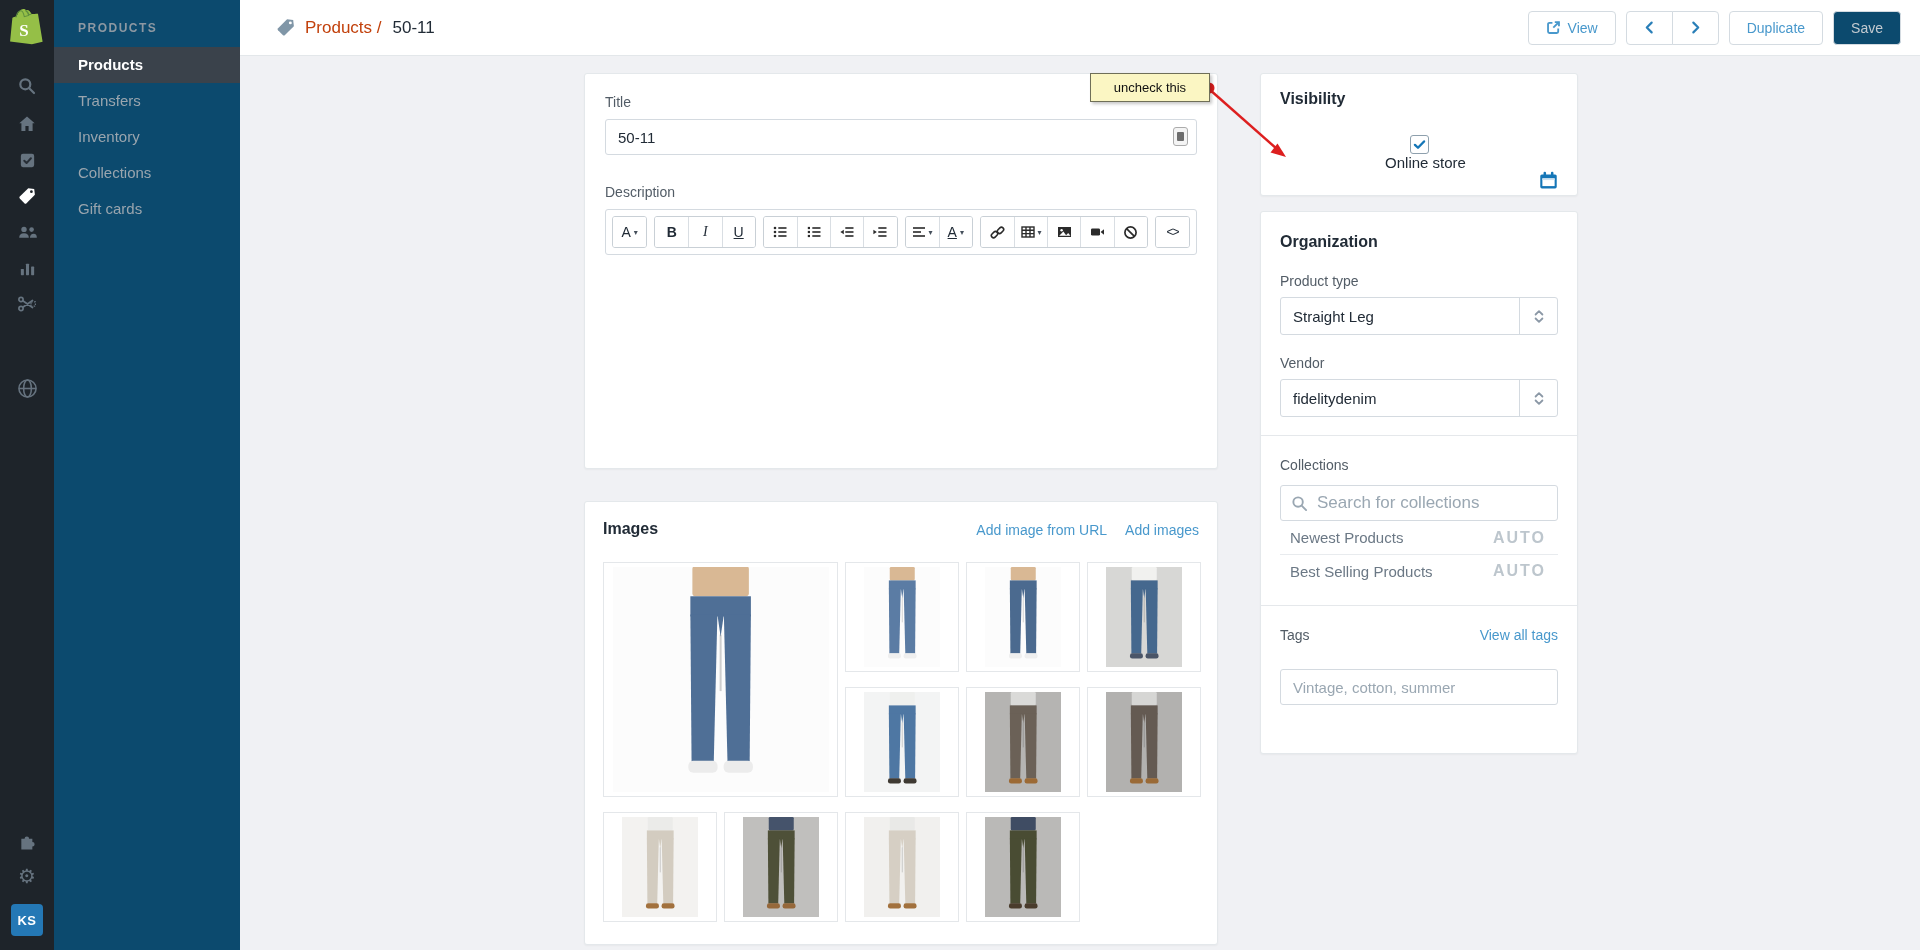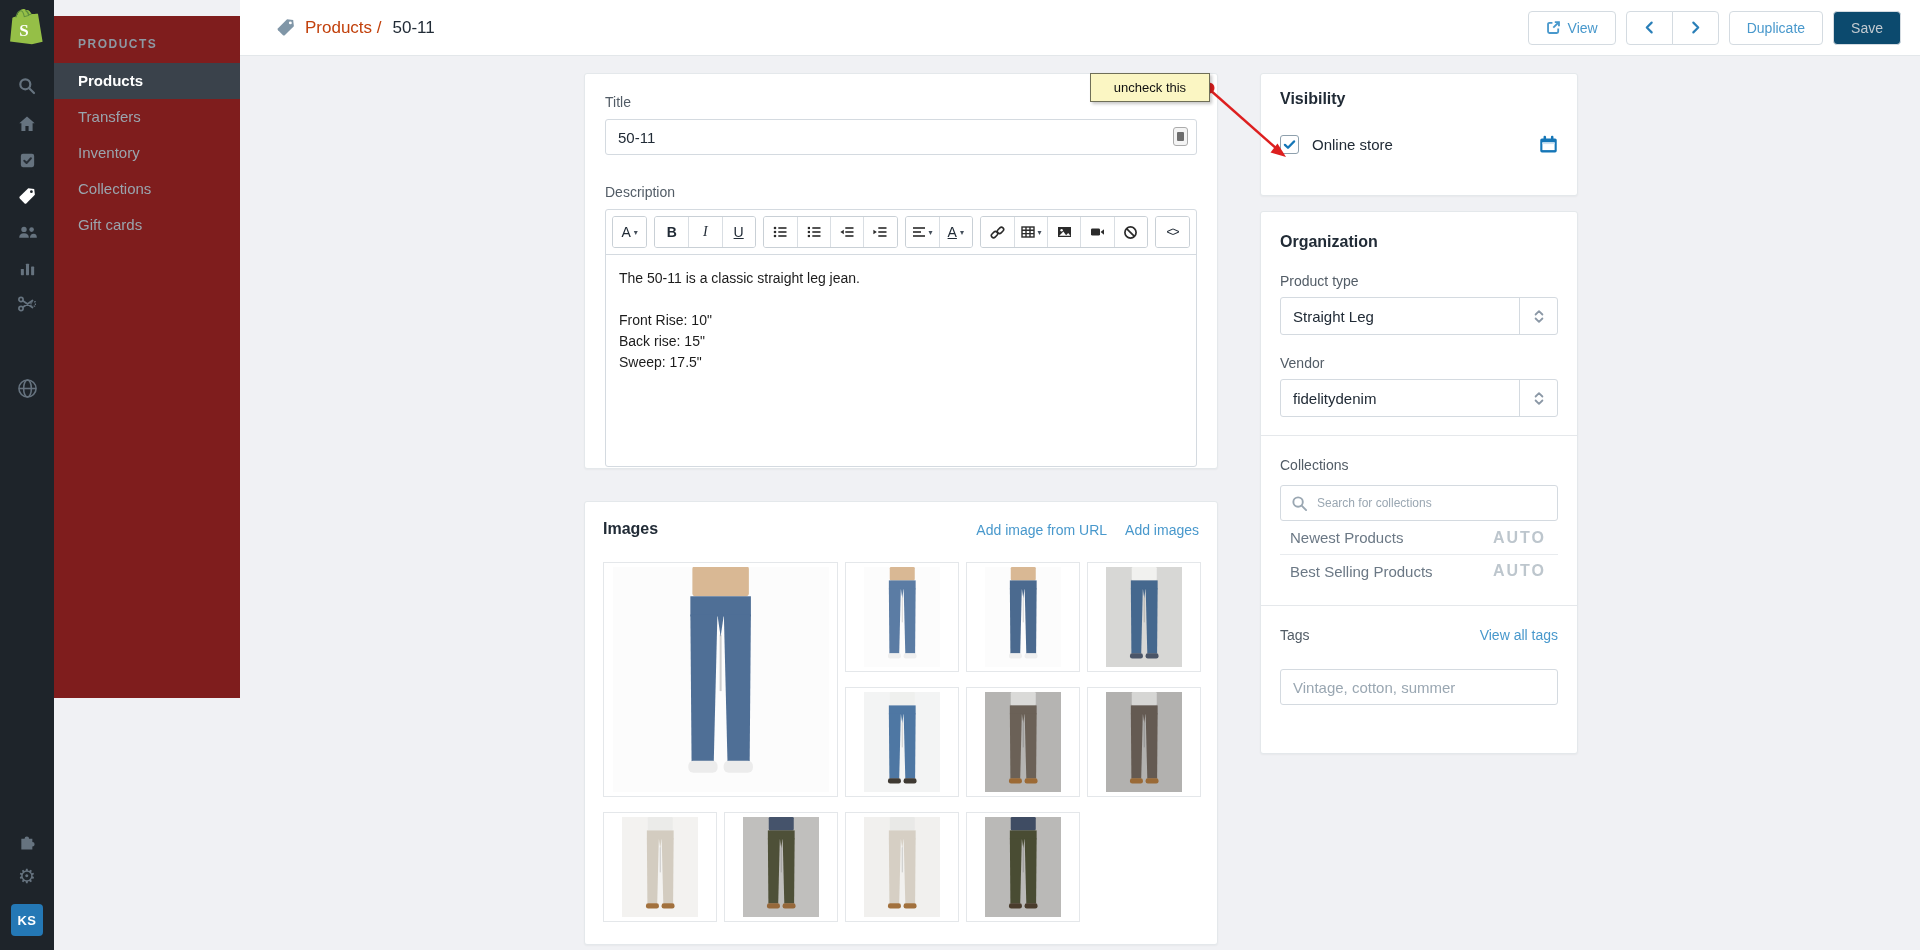--- a/index.html
+++ b/index.html
@@ -10,21 +10,21 @@
   .rail-logo { width:54px; height:56px; display:flex; align-items:center; justify-content:center; }
   .rail-icon { width:54px; height:36px; display:flex; align-items:center; justify-content:center; color:#66737f; }
   .rail-icon svg { display:block; }
   .rail-icon.first { margin-top:10px; height:40px; }
   .rail-icon.globe { margin-top:48px; }
   .rail-spacer { flex:1; }
   .rail-gear { font-size:20px; line-height:1; }
   .rail-avatar { width:32px; height:32px; margin:10px 0 14px; border-radius:4px; background:#2478b5; color:#fff; font-size:13px; font-weight:bold; display:flex; align-items:center; justify-content:center; letter-spacing:.5px; }
 
   
-  .sidebar { position:absolute; left:54px; top:16px; width:186px; height:682px; background:#7f1d1d; z-index:9; }
+  .sidebar { position:absolute; left:54px; top:0; width:186px; height:950px; background:#0c4a6e; z-index:9; }
   .sidebar-heading { padding:21px 0 12px 24px; font-size:12px; font-weight:bold; letter-spacing:1.5px; color:#8d98a2; }
   .nav-item { height:36px; line-height:36px; padding-left:24px; font-size:15px; color:#9aa5ae; cursor:pointer; }
   .nav-item.active { background:#3a424b; color:#ffffff; font-weight:bold; }
 
   
   .topbar { position:absolute; left:240px; top:0; width:1680px; height:56px; background:#fff; border-bottom:1px solid #e3e7ea; display:flex; align-items:center; z-index:8; }
   .breadcrumb { display:flex; align-items:center; padding-left:35px; font-size:17px; gap:9px; }
   .breadcrumb .crumb-muted { color:#c2410c; }
   .breadcrumb .crumb-current { color:#212b36; margin-left:2px; }
   .topbar-actions { margin-left:auto; display:flex; align-items:center; padding-right:19px; gap:10px; }
@@ -63,38 +63,38 @@
   .link { color:#4898cc; font-size:14px; text-decoration:none; cursor:pointer; }
   .img-grid { margin-top:24px; display:grid; grid-template-columns:repeat(5,114px); grid-auto-rows:110px; column-gap:7px; row-gap:15px; }
   .tile { border:1px solid #e4e7ea; background:#fff; padding:4px; display:flex; align-items:center; justify-content:center; cursor:pointer; }
   .tile .photo { width:74%; height:100%; display:flex; align-items:flex-end; justify-content:center; overflow:hidden; }
   .tile.featured { grid-column:1 / 3; grid-row:1 / 3; }
   .tile.featured .photo { width:96%; }
   .tile .photo svg { display:block; }
 
   
   .visibility-card { left:1020px; top:17px; width:318px; height:123px; padding:16px 19px; }
-  .vis-row { margin-top:27px; display:flex; align-items:center; }
+  .vis-row { margin-top:27px; display:flex; align-items:center;flex-direction:column; }
   .checkbox { width:19px; height:19px; border:1px solid #8ea0ad; border-radius:3px; background:#fff; display:flex; align-items:center; justify-content:center; cursor:pointer; }
   .checkbox svg { display:none; }
   .checkbox.checked svg { display:block; }
   .vis-label { font-size:15px; color:#212b36; margin-left:13px; }
   .cal-icon { margin-left:auto; cursor:pointer; display:flex; }
 
   .org-card { left:1020px; top:155px; width:318px; height:543px; }
   .panel-section { padding:21px 19px 18px; }
   .panel-section + .panel-section { border-top:1px solid #e5e8eb; }
   .section-title { font-size:16px; font-weight:bold; color:#212b36; margin-bottom:22px; }
   .sm-label { font-size:14px; color:#525c66; margin-bottom:8px; }
   .select { height:38px; border:1px solid #d4dae0; border-radius:3px; background:#fff; display:flex; align-items:center; cursor:pointer;gap:11px; }
   .select .sel-value { flex:1; padding-left:12px; font-size:15px; color:#212b36; }
   .select .sel-arrows { width:38px; align-self:stretch; border-left:1px solid #d4dae0; display:flex; align-items:center; justify-content:center; }
   .select + .sm-label { margin-top:20px; }
   .search-box { position:relative; margin-top:12px; }
-  .search-box input { width:100%; height:36px; border:1px solid #d4dae0; border-radius:3px; padding:0 10px 0 36px; font-size:12px; font-family:inherit; color:#212b36; }
+  .search-box input { width:100%; height:36px; border:1px solid #d4dae0; border-radius:3px; padding:0 10px 0 36px; font-size:17px; font-family:inherit; color:#212b36; }
   .search-box input::placeholder, .tags-input input::placeholder { color:#9aa7b2; }
   .search-box .mag { position:absolute; left:11px; top:10px; }
   .coll-row { height:33px; display:flex; align-items:center; padding:0 12px 0 10px; cursor:pointer; }
   .coll-row + .coll-row { border-top:1px solid #e8ebee; }
   .coll-name { font-size:15px; color:#6b7885; }
   .coll-badge { margin-left:auto; font-size:16px; font-weight:bold; letter-spacing:2px; color:#bdc6cd; }
   .coll-label-gap { margin-bottom:8px; }
   .tags-head { display:flex; align-items:center; margin-bottom:26px; }
   .tags-head .link { margin-left:auto; }
   .tags-input input { width:100%; height:36px; border:1px solid #d4dae0; border-radius:3px; padding:0 12px; font-size:15px; font-family:inherit; color:#212b36; }
@@ -352,27 +352,20 @@
                 <line x1="3.6" y1="3.6" x2="11.4" y2="11.4"></line>
               </svg>
             </div>
           </div>
           <div class="tb-group">
             <div class="tb-btn">
               <span class="tb-txt" style="font-size:12px;letter-spacing:-1px">&lt;&gt;</span>
             </div>
           </div>
         </div>
-      <div class="editor-body" id="desc-body">
-          <p>The 50-11 is a classic straight leg jean.</p>
-          <p>&nbsp;</p>
-          <p>Front Rise: 10"</p>
-          <p>Back rise: 15"</p>
-          <p>Sweep: 17.5"</p>
-        </div>
     </div>
   </div>
 
   <div class="card images-card">
     <div class="images-head">
       <div class="card-title" style="font-weight:600;">Images</div>
       <div class="images-links">
         <a class="link">Add image from URL</a>
         <a class="link">Add images</a>
       </div>

